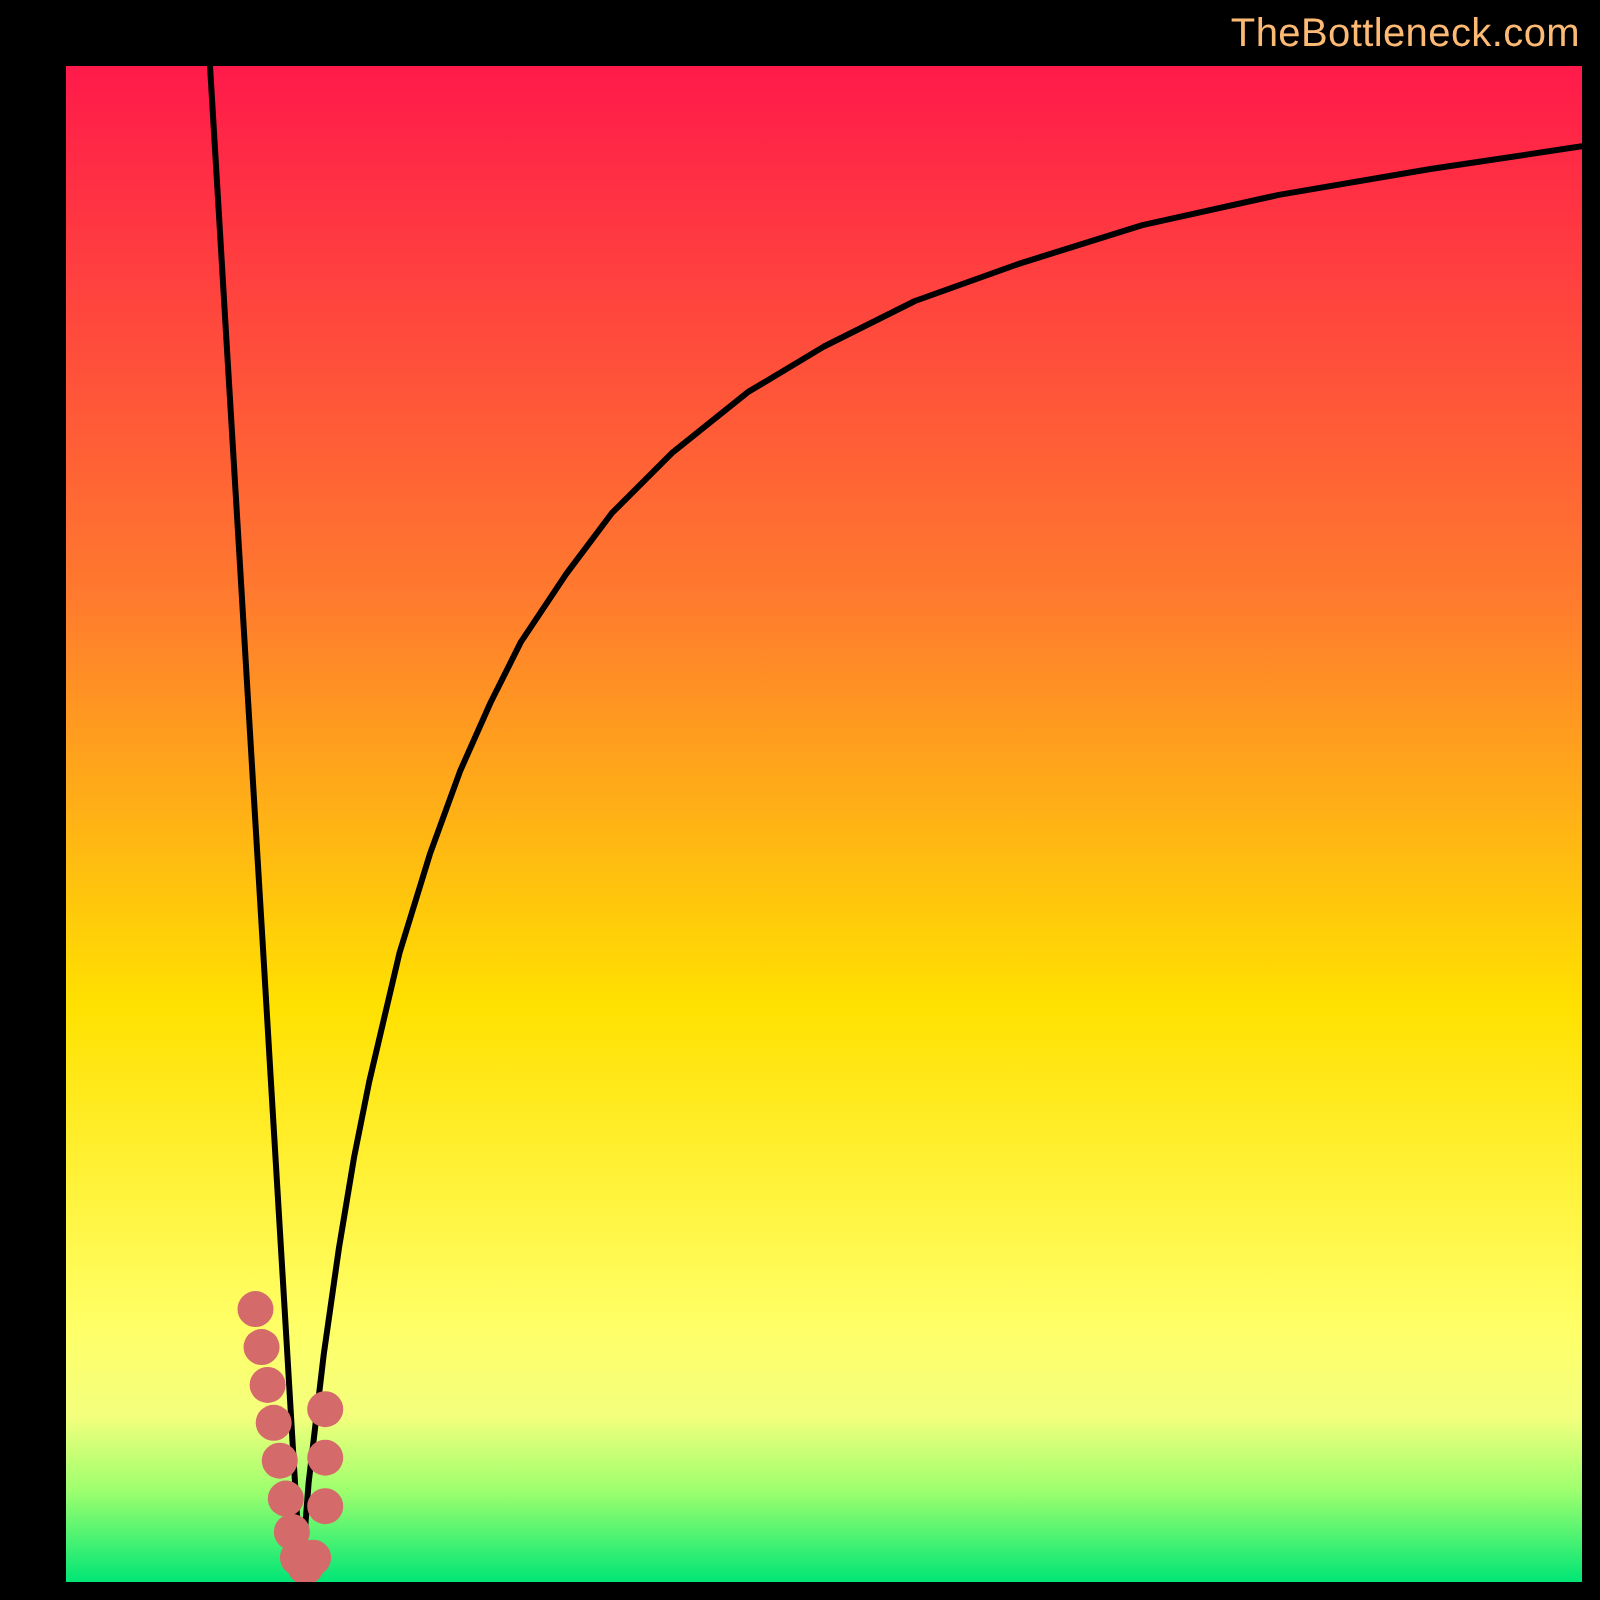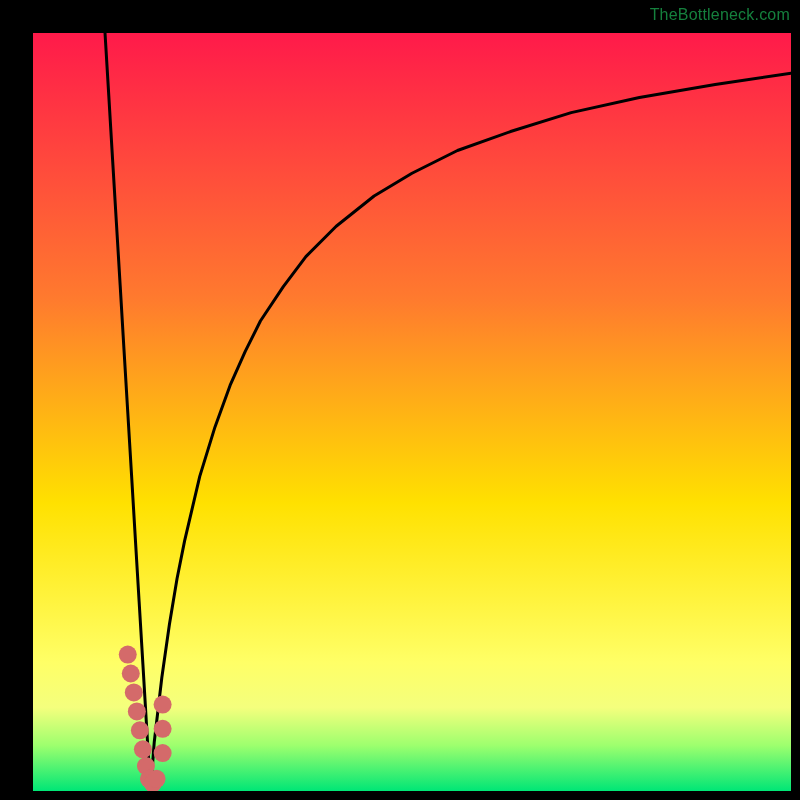--- a/index.html
+++ b/index.html
@@ -24,22 +24,22 @@
     top: 33px;
     left: 33px;
     width: 758px;
     height: 758px;
     
   }
   .attribution {
     position: absolute;
     top: 6px;
     right: 10px;
-    color: #15803d;
-    font-size: 16px;
+    color: #fdba74;
+    font-size: 20px;
     font-weight: 500;
     letter-spacing: 0.2px;
     user-select: none;
   }
   svg {
     display: block;
   }
 </style>
 </head>
 <body>

